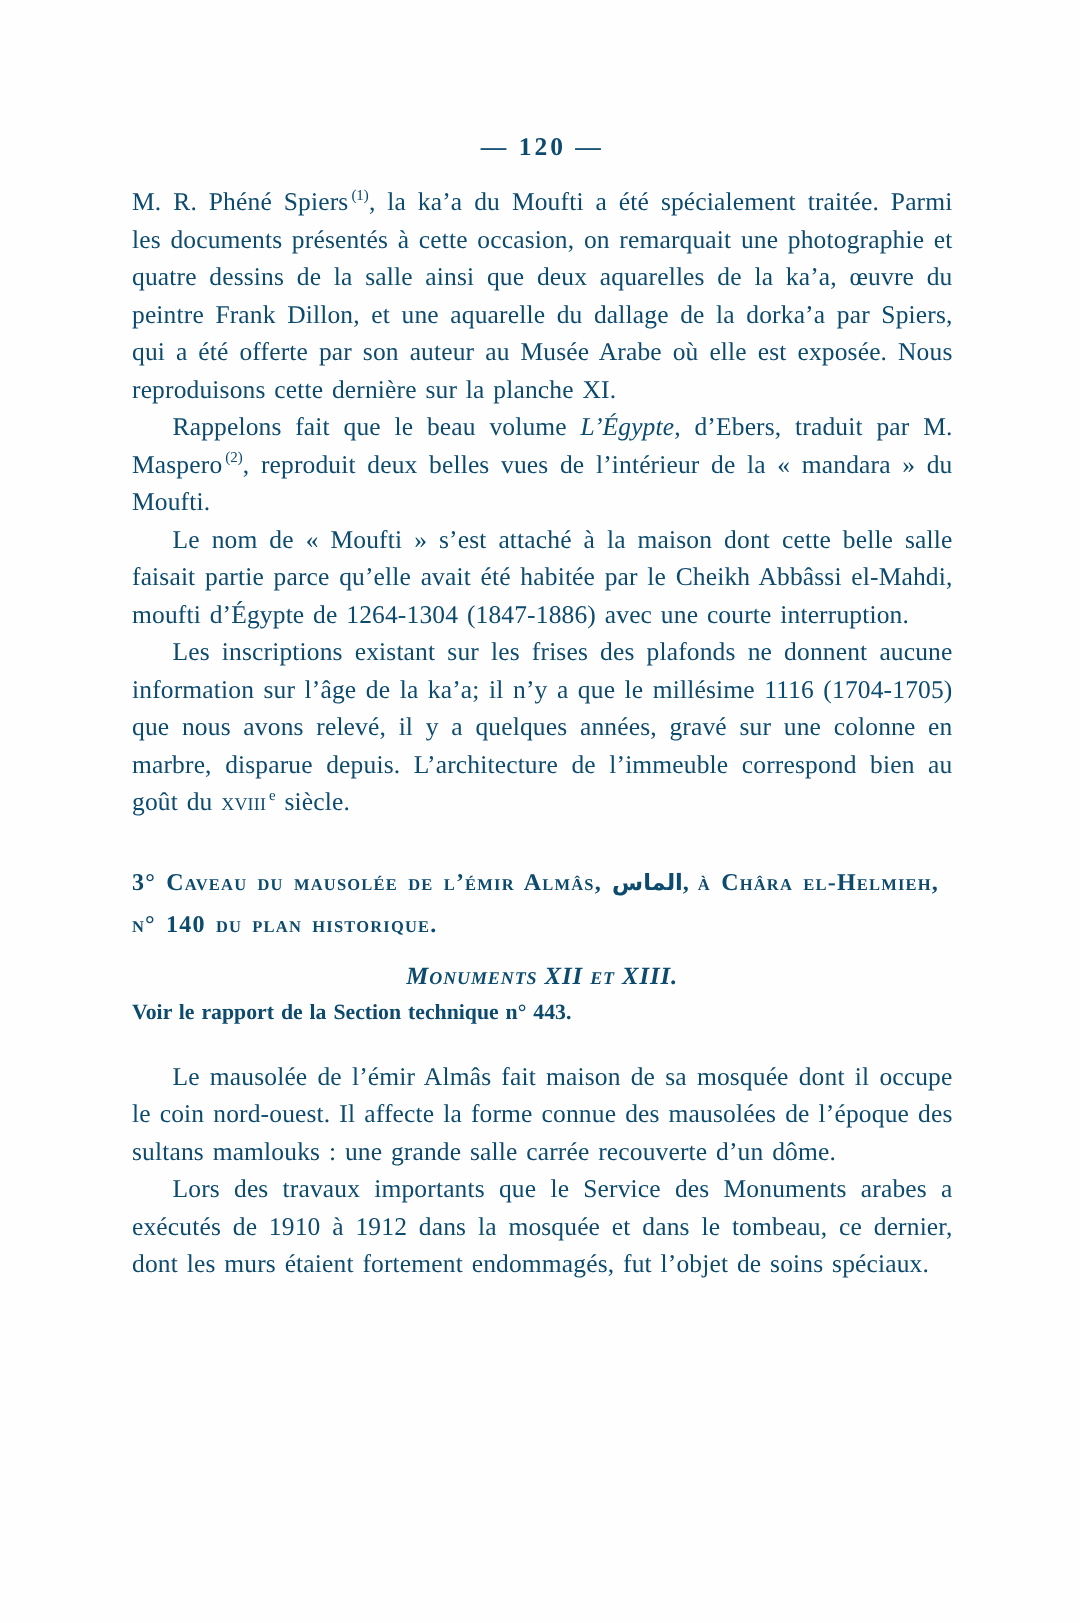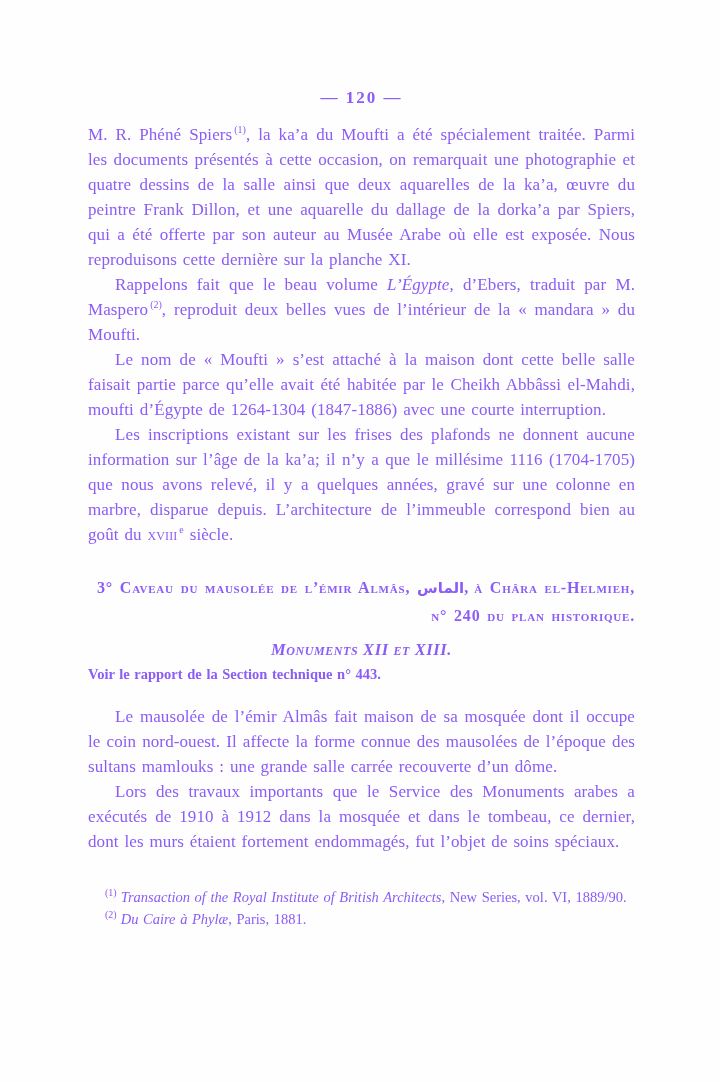--- a/index.html
+++ b/index.html
@@ -7,21 +7,21 @@
     margin: 0;
     padding: 0;
     background: #ffffff;
   }
   .page {
     position: relative;
     width: 720px;
     height: 1082px;
     margin: 0 auto;
     background: #fefefe;
-    color: #8b5cf6;
+    color: #0c4a6e;
     font-family: "Liberation Serif", "DejaVu Serif", serif;
     box-sizing: border-box;
     padding: 88px 85px 0 88px;
     overflow: hidden;
   }
   .page-number {
     text-align: center;
     font-size: 17px;
     line-height: 20px;
     font-weight: bold;
@@ -44,21 +44,21 @@
     font-size: 10px;
     line-height: 0;
     vertical-align: super;
     margin-left: 2px;
     letter-spacing: 0;
   }
   .it { font-style: italic; }
   .sc { font-variant: small-caps; }
   .section-heading {
     margin-top: 26px;
-    text-align: right;
+    text-align: left;
     font-size: 16px;
     font-weight: bold;
     letter-spacing: 0.8px;
     word-spacing: 2px;
   }
   .heading-line1 { line-height: 30px; }
   .heading-line2 { line-height: 22px; margin-top: 2px; }
   .h-num { font-variant: normal; }
   .arabic {
     font-family: "DejaVu Sans", sans-serif;
@@ -107,30 +107,26 @@
     <p class="para"><span>M. R. Phéné Spiers</span><sup class="fn-ref">(1)</sup><span>, la ka’a du Moufti a été spécialement traitée. Parmi les documents présentés à cette occasion, on remarquait une photographie et quatre dessins de la salle ainsi que deux aquarelles de la ka’a, œuvre du peintre Frank Dillon, et une aquarelle du dallage de la dorka’a par Spiers, qui a été offerte par son auteur au Musée Arabe où elle est exposée. Nous reproduisons cette dernière sur la planche XI.</span></p>
 
     <p class="para indent"><span>Rappelons fait que le beau volume </span><span class="it">L’Égypte</span><span>, d’Ebers, traduit par M. Maspero</span><sup class="fn-ref">(2)</sup><span>, reproduit deux belles vues de l’intérieur de la « mandara » du Moufti.</span></p>
 
     <p class="para indent">Le nom de « Moufti » s’est attaché à la maison dont cette belle salle faisait partie parce qu’elle avait été habitée par le Cheikh Abbâssi el-Mahdi, moufti d’Égypte de 1264-1304 (1847-1886) avec une courte interruption.</p>
 
     <p class="para indent"><span>Les inscriptions existant sur les frises des plafonds ne donnent aucune information sur l’âge de la ka’a; il n’y a que le millésime 1116 (1704-1705) que nous avons relevé, il y a quelques années, gravé sur une colonne en marbre, disparue depuis. L’architecture de l’immeuble correspond bien au goût du </span><span class="sc">xviii</span><sup class="fn-ref">e</sup><span> siècle.</span></p>
 
     <div class="section-heading">
       <div class="heading-line1"><span class="h-num">3°</span> <span class="sc">Caveau du mausolée de l’émir Almâs,</span> <span class="arabic">الماس</span><span class="sc">, à Châra el-Helmieh,</span></div>
-      <div class="heading-line2 sc">n° 240 du plan historique.</div>
+      <div class="heading-line2 sc">n° 140 du plan historique.</div>
     </div>
 
     <div class="plates">Monuments XII et XIII.</div>
 
     <div class="report-note">Voir le rapport de la Section technique n° 443.</div>
 
     <p class="para indent after-heading">Le mausolée de l’émir Almâs fait maison de sa mosquée dont il occupe le coin nord-ouest. Il affecte la forme connue des mausolées de l’époque des sultans mamlouks : une grande salle carrée recouverte d’un dôme.</p>
 
     <p class="para indent">Lors des travaux importants que le Service des Monuments arabes a exécutés de 1910 à 1912 dans la mosquée et dans le tombeau, ce dernier, dont les murs étaient fortement endommagés, fut l’objet de soins spéciaux.</p>
 
-    <div class="footnotes">
-      <div class="footnote"><sup class="fn-ref">(1)</sup><span class="it">Transaction of the Royal Institute of British Architects</span><span>, New Series, vol. VI, 1889/90.</span></div>
-      <div class="footnote"><sup class="fn-ref">(2)</sup><span class="it">Du Caire à Phylæ</span><span>, Paris, 1881.</span></div>
-    </div>
 
   </div>
 </div>
 
 </body></html>

